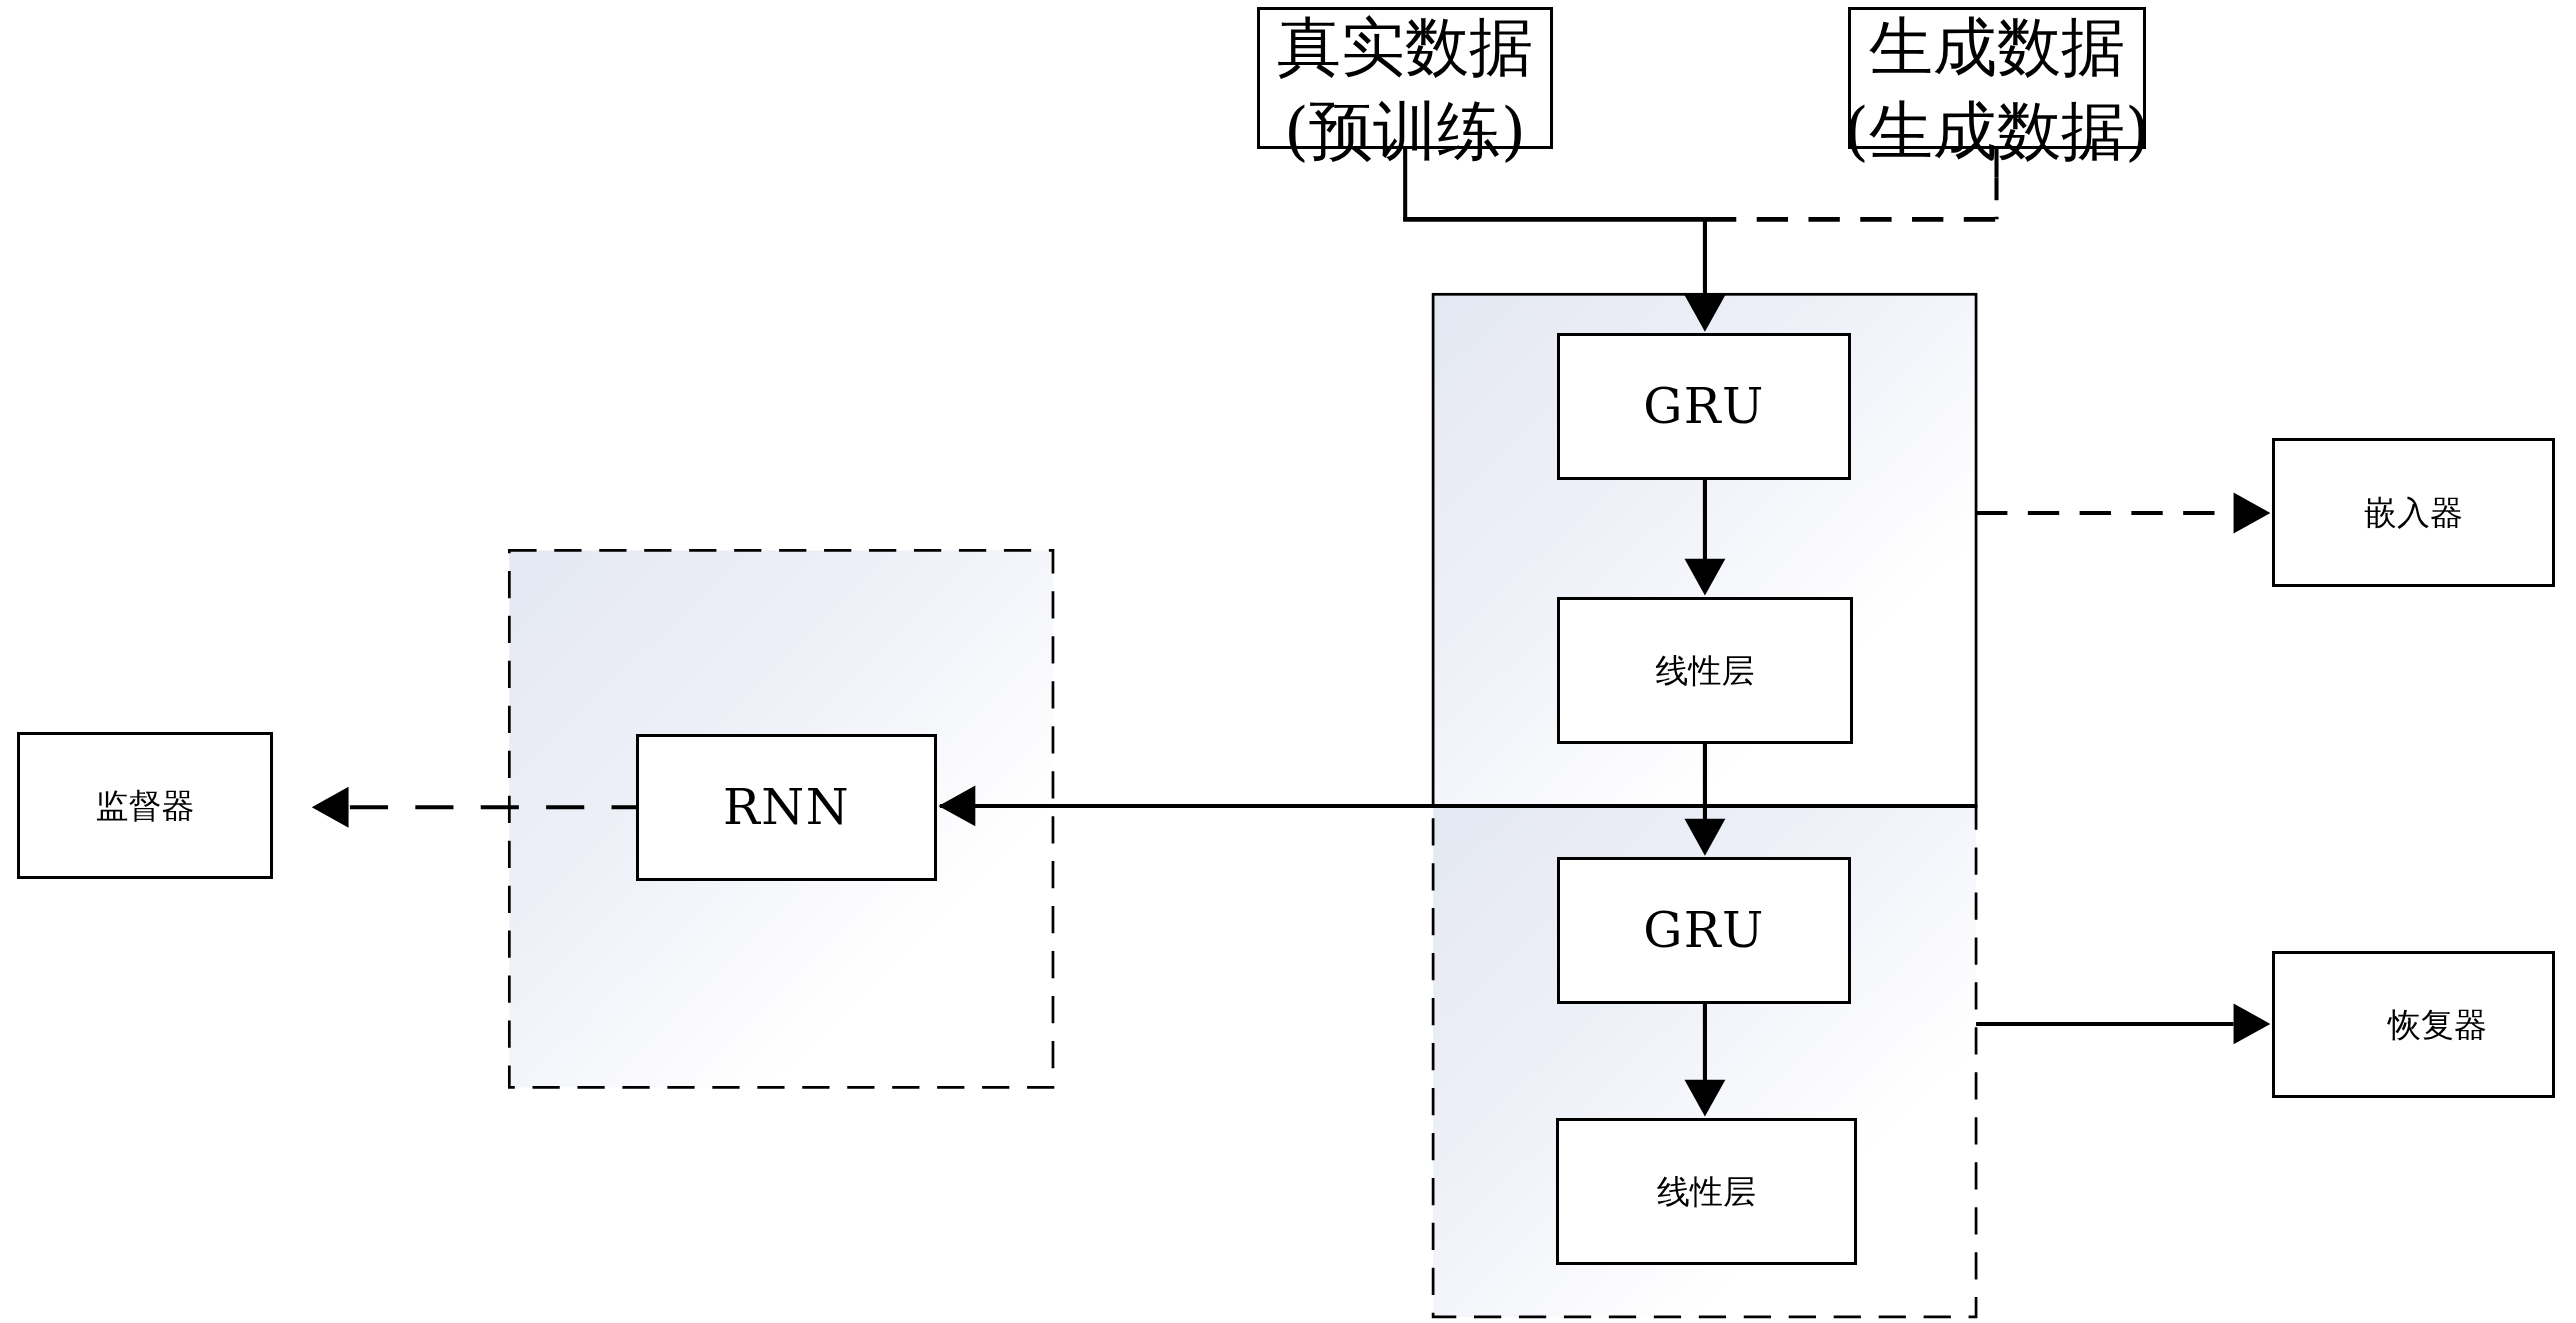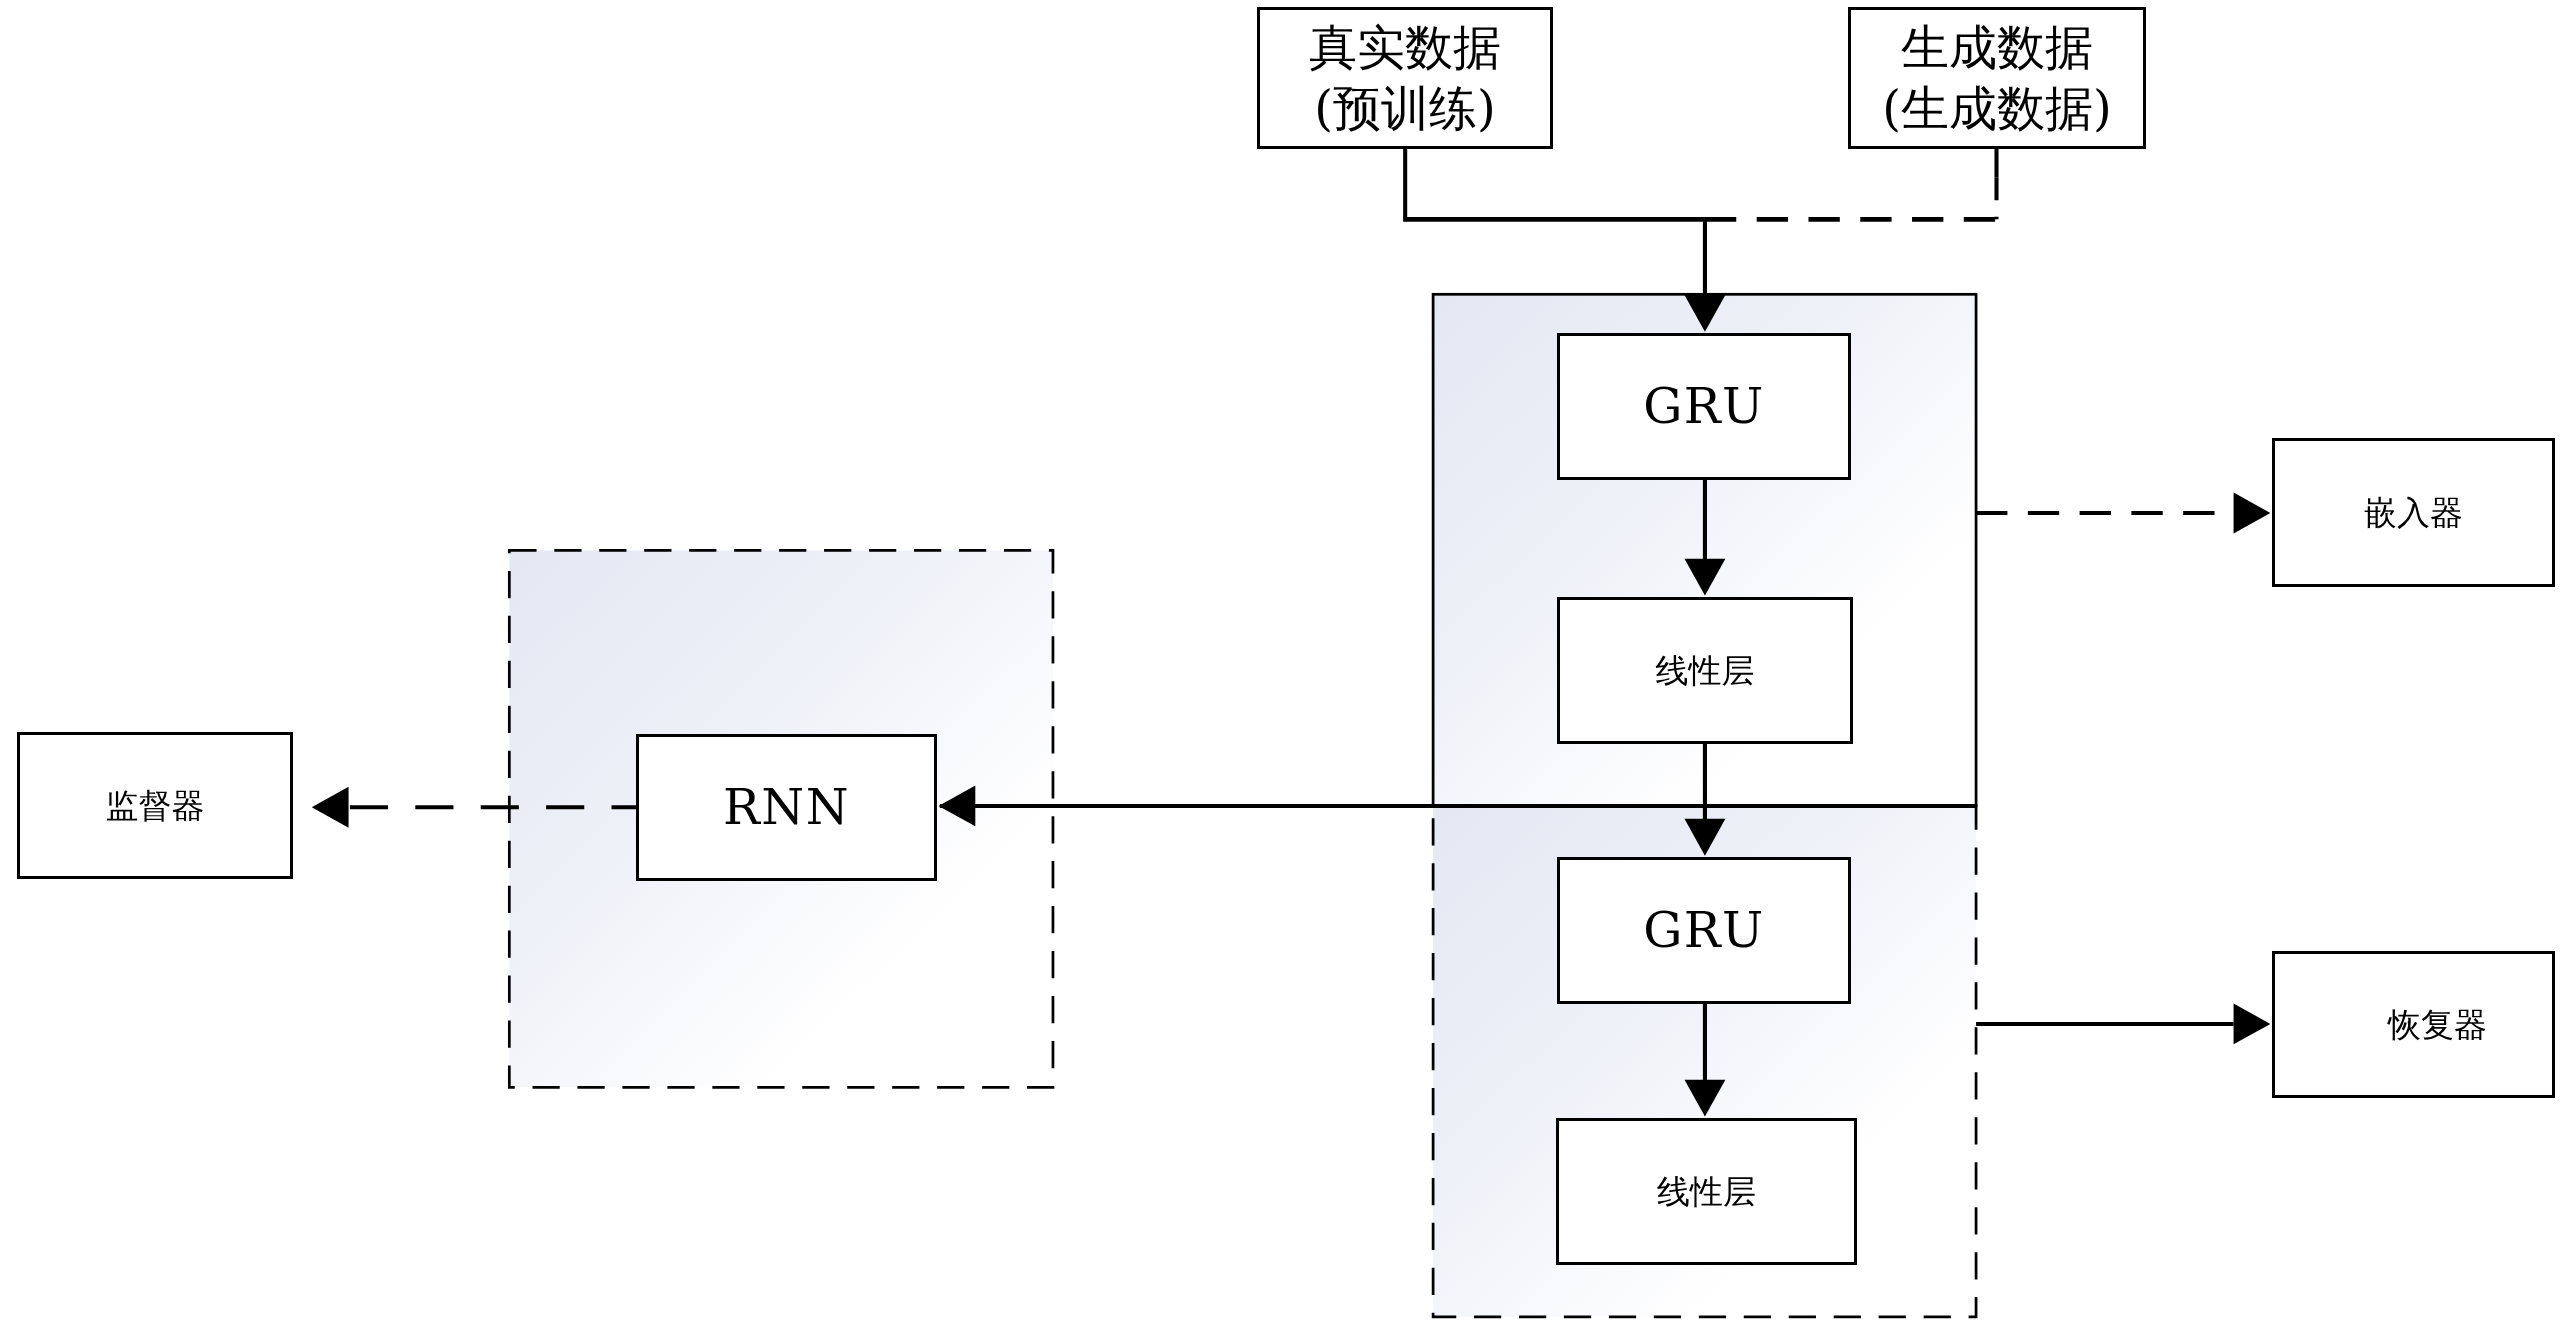--- a/index.html
+++ b/index.html
@@ -29,31 +29,31 @@
     flex-direction:column;
     align-items:center;
     justify-content:center;
     text-align:center;
     z-index:2;
     line-height:1.25;
   }
   .node .lbl{display:block;white-space:nowrap;}
   .cn{font-size:33px;}
   .latin{font-size:49px;letter-spacing:1.4px;}
-  .twoline .lbl{font-size:48px;line-height:61px;}
+  .twoline .lbl{font-size:64px;line-height:61px;margin-top:23px;}
   
   .n-real      {left:1257px;top:6.8px;  width:296px;height:142px;}
   .n-gen       {left:1848px;top:6.8px;  width:298px;height:142px;}
   .n-gru-top   {left:1557px;top:333px; width:294px;height:147px;}
   .n-lin-top   {left:1557px;top:597px; width:296px;height:147px;}
   .n-gru-bot   {left:1557px;top:857px;width:294px;height:147px;}
   .n-lin-bot   {left:1556px;top:1118px;width:301px;height:147px;}
   .n-embed     {left:2272px;top:438px; width:283px;height:149px;}
   .n-recover   {left:2272px;top:951px;width:283px;height:147px;padding-left:48px;}
-  .n-superv    {left:17px;  top:732px;width:276px;height:147px;}
+  .n-superv    {left:17px;  top:732px;width:256px;height:147px;}
   .n-rnn       {left:636px; top:734px;width:301px;height:147px;text-align:center;}
 </style>
 </head>
 <body>
 
 <div class="stage">
 
   <svg class="connector-layer" width="2576" height="1323" viewBox="0 0 3780 1942">
     <defs>
       <linearGradient id="tint" x1="0" y1="0" x2="0.95" y2="0.95">

